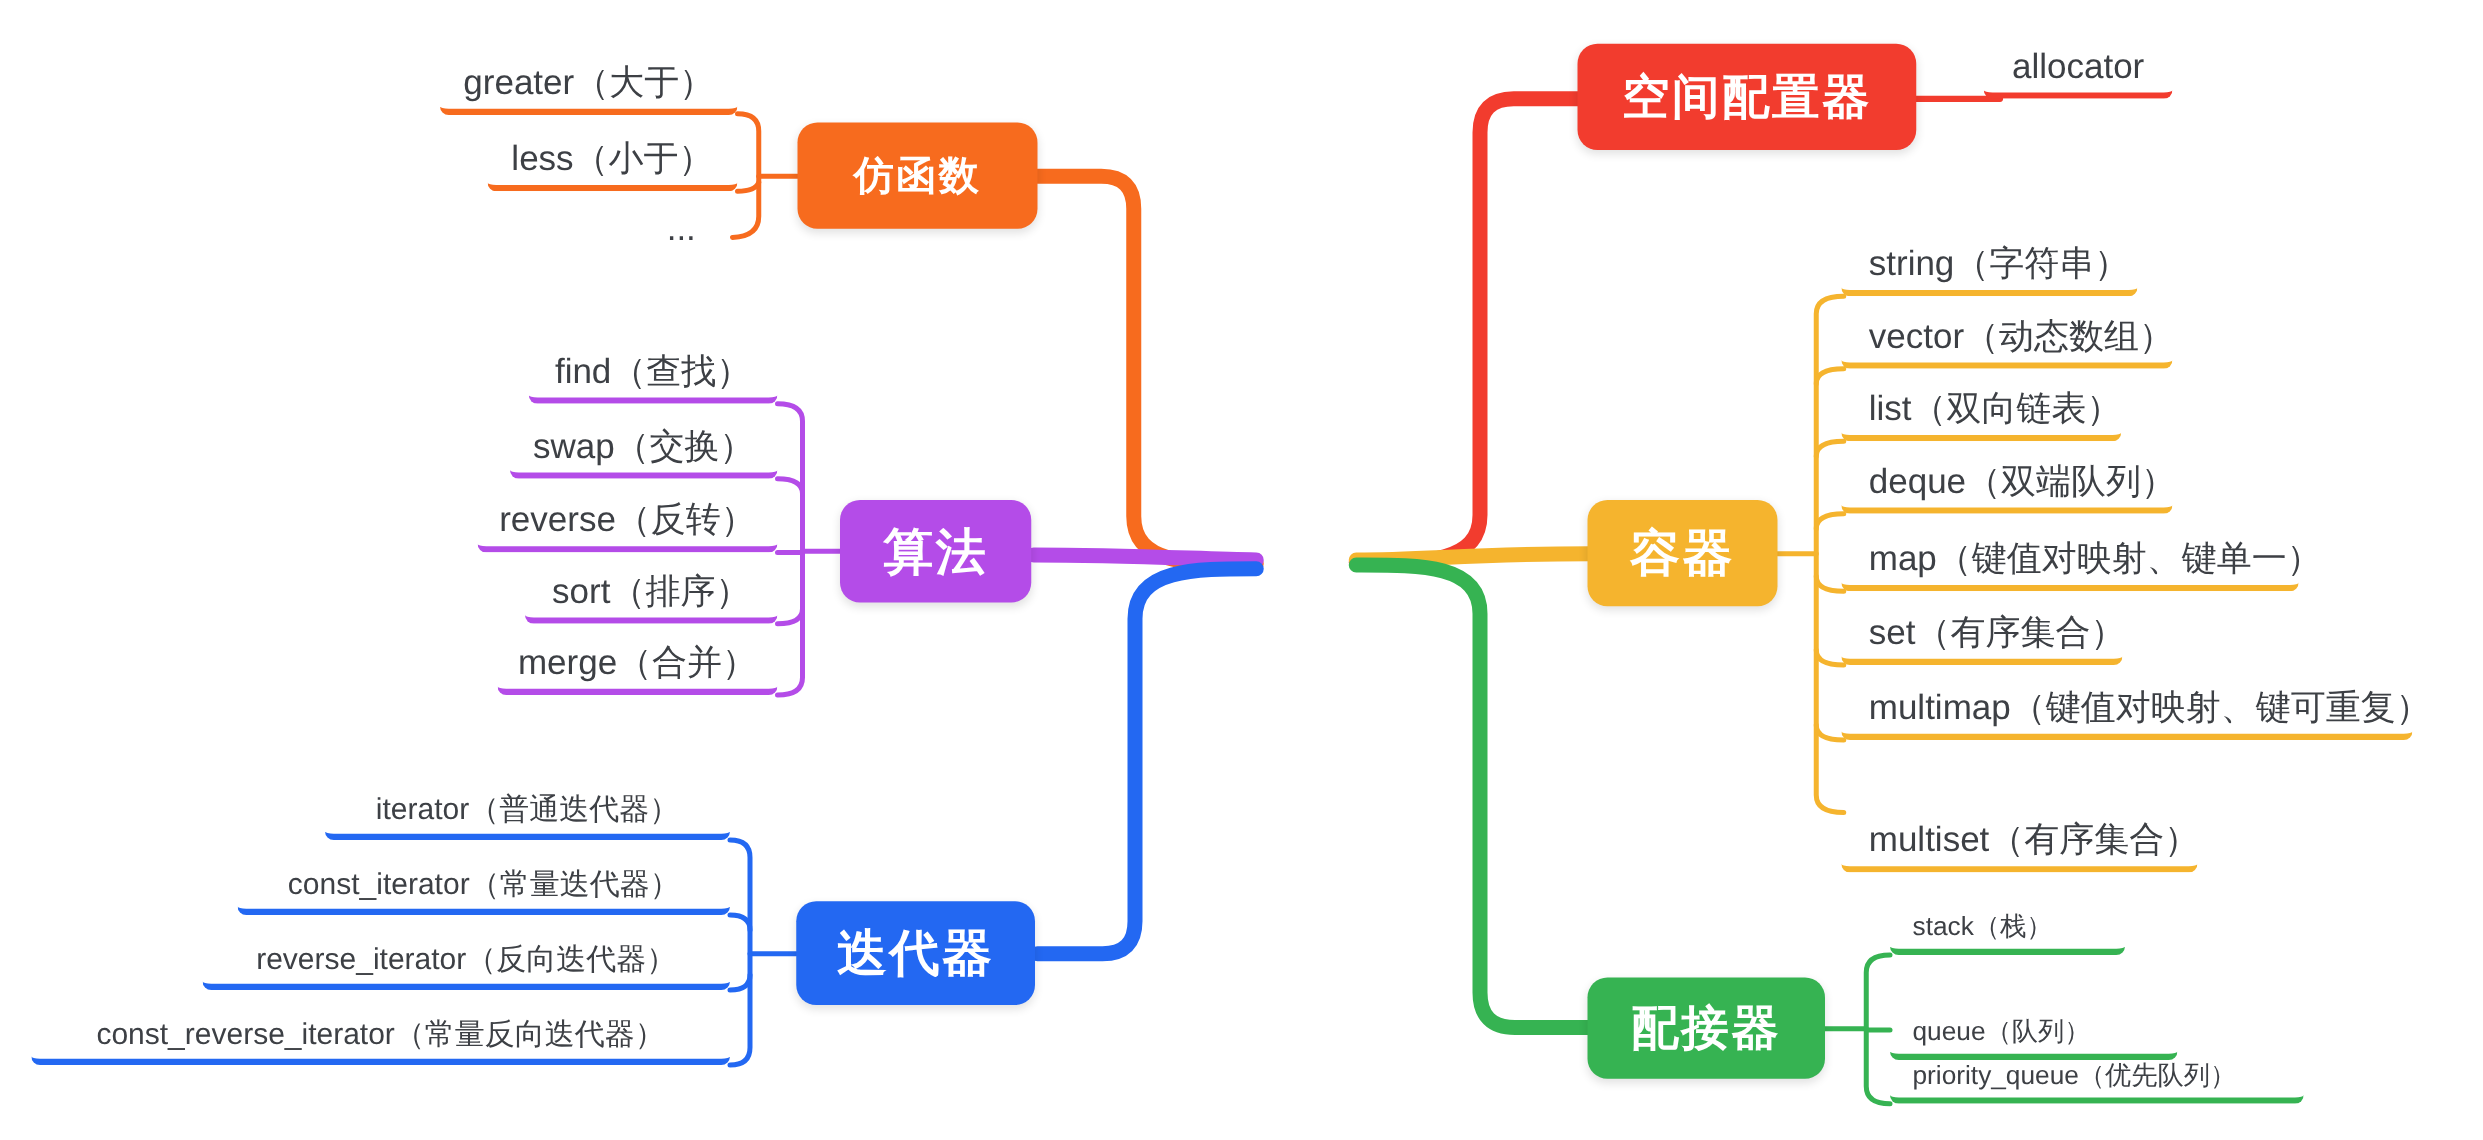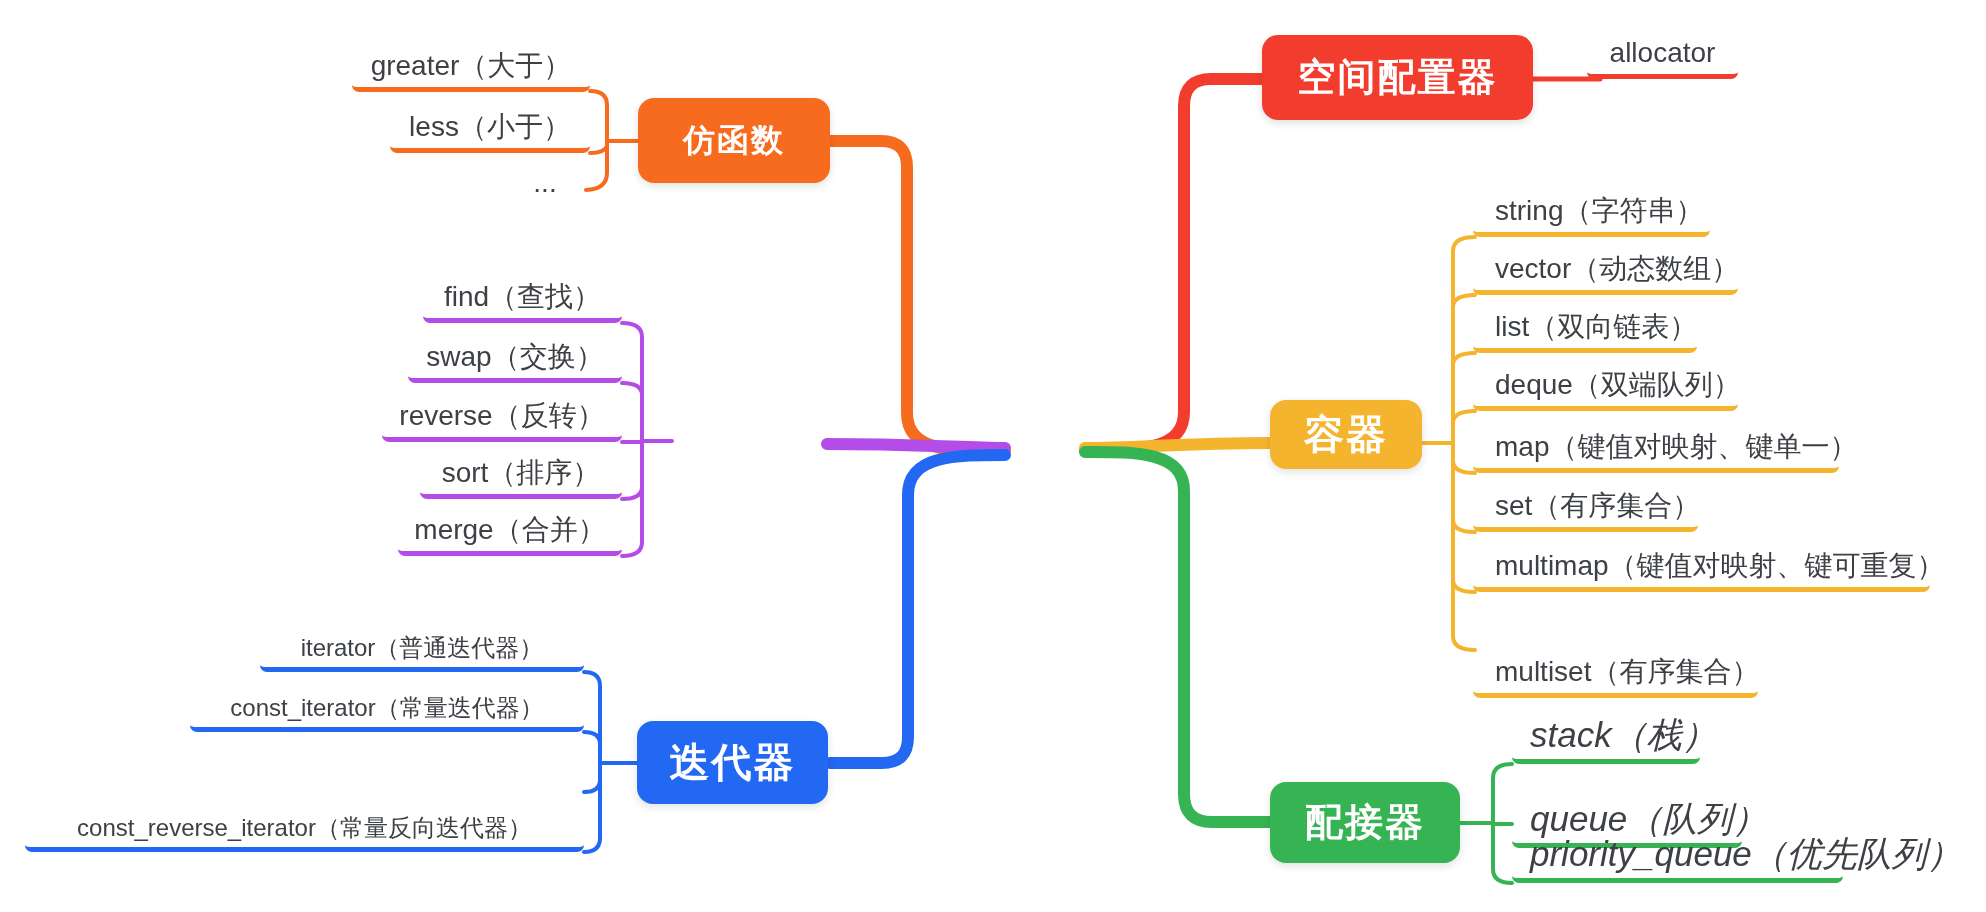--- a/index.html
+++ b/index.html
@@ -12,21 +12,21 @@
 
   
   .leaf {
     position:absolute; display:flex; align-items:flex-end; justify-content:center;
     height:46px; padding-bottom:7px; box-sizing:border-box;
     border-bottom:5px solid #f97316; border-radius:7px;
     font-size:28px; line-height:1; color:#3D4045; white-space:nowrap;
   }
   .leaf.rt { justify-content:flex-start; padding-left:22px; }   
   .leaf.it { font-size:24px; }                                  
-  .leaf.ad { font-size:35px; padding-left:18px;font-style:italic; }               
+  .leaf.ad { font-size:21px; padding-left:18px; }               
   .leaf.ctr { justify-content:center; padding-left:0; }
   .leaf.nl { border-bottom:none; }
 
   
   .bnode {
     position:absolute; display:flex; align-items:center; justify-content:center;
     color:#ffffff; font-weight:700; border-radius:16px; letter-spacing:2px;
     box-shadow:0 3px 8px rgba(0,0,0,.12);
   }
   
@@ -87,37 +87,39 @@
   <div class="leaf nl" style="left: 505px; top: 162px; width: 80px; height: 42px; color: rgb(61, 64, 69);">...</div>
 
   <div class="leaf" style="left: 423px; top: 277px; width: 199px; border-bottom-color: rgb(180, 76, 232); color: rgb(61, 64, 69);">find（查找）</div>
   <div class="leaf" style="left: 408px; top: 337px; width: 214px; border-bottom-color: rgb(180, 76, 232); color: rgb(61, 64, 69);">swap（交换）</div>
   <div class="leaf" style="left: 382px; top: 396px; width: 240px; border-bottom-color: rgb(180, 76, 232); color: rgb(61, 64, 69);">reverse（反转）</div>
   <div class="leaf" style="left: 420px; top: 453px; width: 202px; border-bottom-color: rgb(180, 76, 232); color: rgb(61, 64, 69);">sort（排序）</div>
   <div class="leaf" style="left: 398px; top: 510px; width: 224px; border-bottom-color: rgb(180, 76, 232); color: rgb(61, 64, 69);">merge（合并）</div>
 
   <div class="leaf it" style="left: 260px; top: 626px; width: 324px; border-bottom-color: rgb(35, 104, 242); color: rgb(61, 64, 69);">iterator（普通迭代器）</div>
   <div class="leaf it" style="left: 190px; top: 686px; width: 394px; border-bottom-color: rgb(35, 104, 242); color: rgb(61, 64, 69);">const_iterator（常量迭代器）</div>
+  <div class="leaf it" style="left: 162px; top: 746px; width: 422px; border-bottom-color: rgb(35, 104, 242); color: rgb(61, 64, 69);">reverse_iterator（反向迭代器）</div>
   <div class="leaf it" style="left: 25px; top: 806px; width: 559px; border-bottom-color: rgb(35, 104, 242); color: rgb(61, 64, 69);">const_reverse_iterator（常量反向迭代器）</div>
 
   <div class="leaf ctr" style="left: 1587px; top: 33px; width: 151px; border-bottom-color: rgb(242, 60, 46); color: rgb(61, 64, 69);">allocator</div>
 
   <div class="leaf rt" style="left: 1473px; top: 191px; width: 237px; border-bottom-color: rgb(245, 180, 46); color: rgb(61, 64, 69);">string（字符串）</div>
   <div class="leaf rt" style="left: 1473px; top: 249px; width: 265px; border-bottom-color: rgb(245, 180, 46); color: rgb(61, 64, 69);">vector（动态数组）</div>
   <div class="leaf rt" style="left: 1473px; top: 307px; width: 224px; border-bottom-color: rgb(245, 180, 46); color: rgb(61, 64, 69);">list（双向链表）</div>
   <div class="leaf rt" style="left: 1473px; top: 365px; width: 265px; border-bottom-color: rgb(245, 180, 46); color: rgb(61, 64, 69);">deque（双端队列）</div>
   <div class="leaf rt" style="left: 1473px; top: 427px; width: 366px; border-bottom-color: rgb(245, 180, 46); color: rgb(61, 64, 69);">map（键值对映射、键单一）</div>
   <div class="leaf rt" style="left: 1473px; top: 486px; width: 225px; border-bottom-color: rgb(245, 180, 46); color: rgb(61, 64, 69);">set（有序集合）</div>
   <div class="leaf rt" style="left: 1473px; top: 546px; width: 457px; border-bottom-color: rgb(245, 180, 46); color: rgb(61, 64, 69);">multimap（键值对映射、键可重复）</div>
   <div class="leaf rt" style="left: 1473px; top: 604px; width: 285px; border-bottom-color: rgb(245, 180, 46); color: rgb(61, 64, 69); margin-top: 48px;">multiset（有序集合）</div>
 
   <div class="leaf rt ad" style="left: 1512px; top: 718px; width: 188px; border-bottom-color: rgb(54, 179, 82); color: rgb(61, 64, 69);">stack（栈）</div>
   <div class="leaf rt ad" style="left: 1512px; top: 778px; width: 230px; border-bottom-color: rgb(54, 179, 82); color: rgb(61, 64, 69); margin-top: 24px;">queue（队列）</div>
   <div class="leaf rt ad" style="left: 1512px; top: 837px; width: 331px; border-bottom-color: rgb(54, 179, 82); color: rgb(61, 64, 69);">priority_queue（优先队列）</div>
 
   <div class="bnode" style="left: 638px; top: 98px; width: 192px; height: 85px; font-size: 32px; background: rgb(247, 107, 30);">仿函数</div>
+  <div class="bnode" style="left: 672px; top: 400px; width: 153px; height: 82px; font-size: 40px; background: rgb(180, 76, 232);">算法</div>
   <div class="bnode" style="left: 637px; top: 721px; width: 191px; height: 83px; font-size: 40px; background: rgb(35, 104, 242);">迭代器</div>
   <div class="bnode" style="left: 1262px; top: 35px; width: 271px; height: 85px; font-size: 38px; background: rgb(242, 60, 46);">空间配置器</div>
-  <div class="bnode" style="left: 1270px; top: 400px; width: 152px; height: 69px; font-size: 40px; background: rgb(245, 180, 46);">容器</div>
+  <div class="bnode" style="left: 1270px; top: 400px; width: 152px; height: 85px; font-size: 40px; background: rgb(245, 180, 46);">容器</div>
   <div class="bnode" style="left: 1270px; top: 782px; width: 190px; height: 81px; font-size: 38px; background: rgb(54, 179, 82);">配接器</div>
 
 
 </div>
 
 </body></html>

